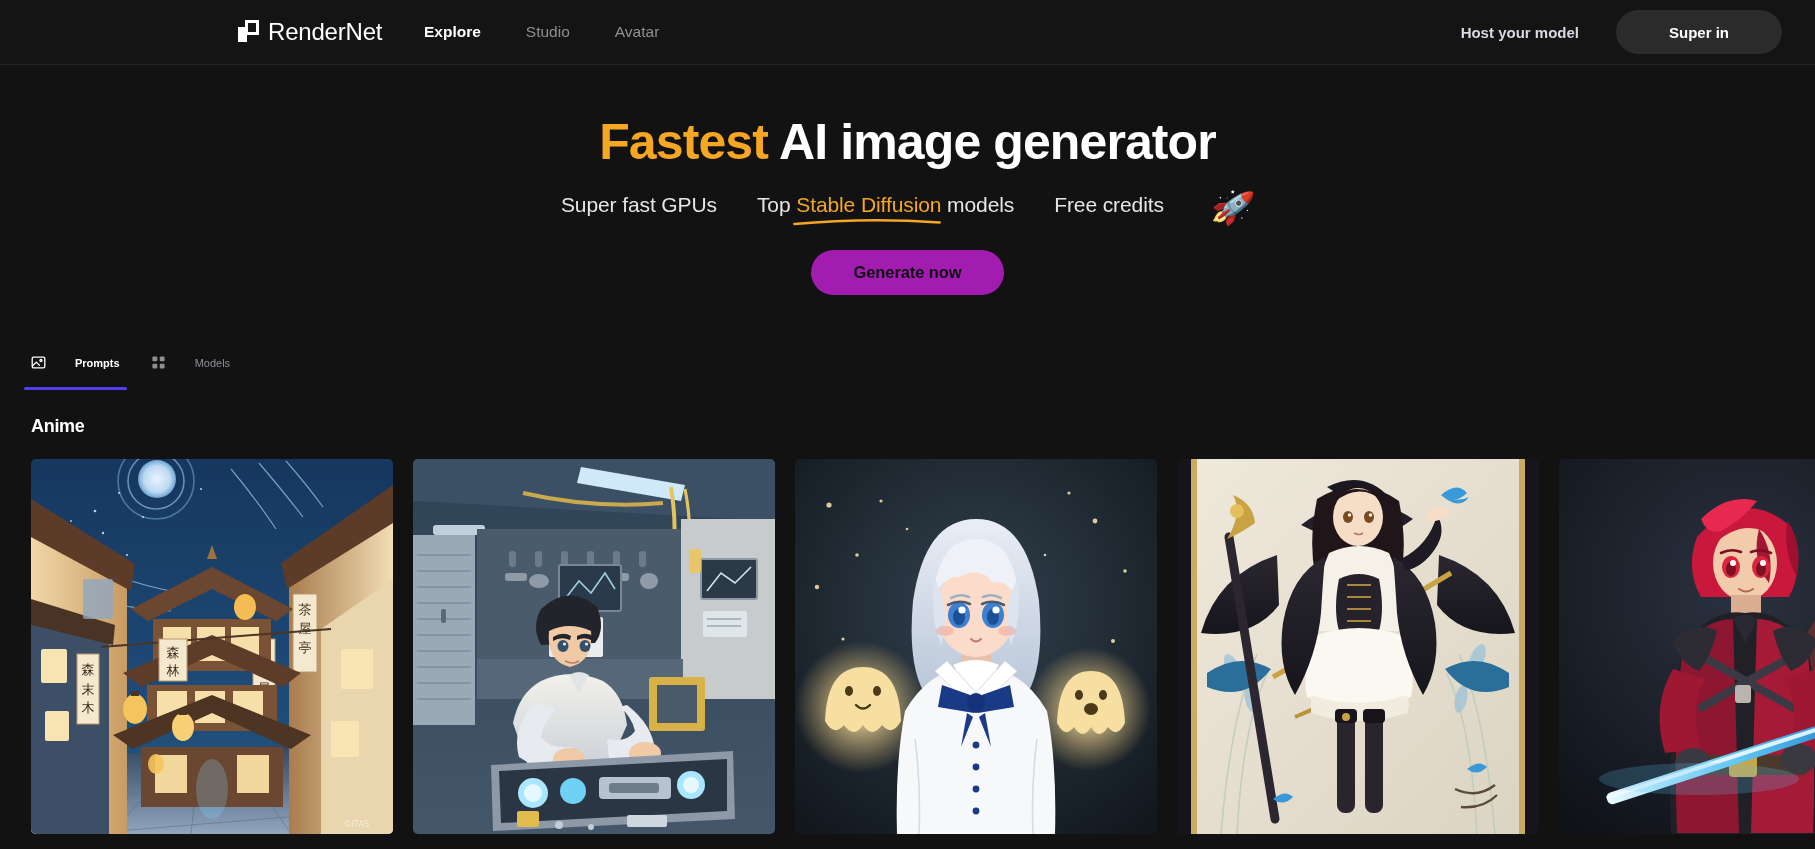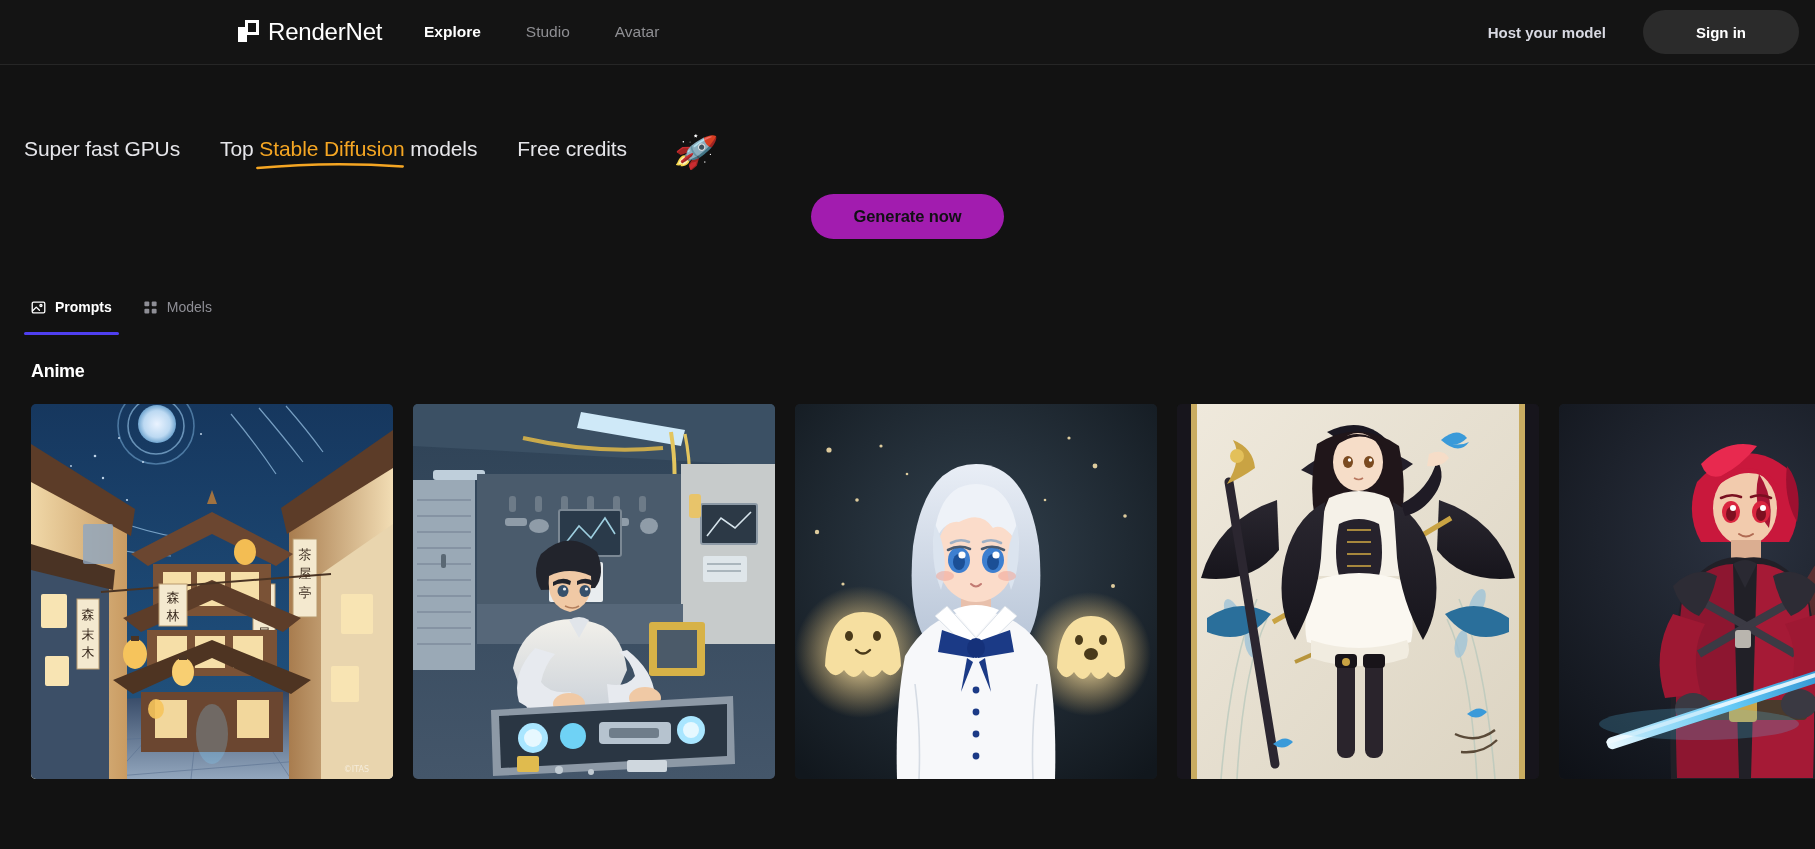--- a/index.html
+++ b/index.html
@@ -79,21 +79,21 @@
     white-space: nowrap;
     cursor: pointer;
   }
   .nav-link.active {
     color: #ffffff;
     font-weight: 700;
   }
 
   .header-right {
     position: absolute;
-    right: 16px;
+    right: 33px;
     display: flex;
     align-items: center;
     gap: 37px;
   }
   .host-link {
     color: #d8d9e2;
     font-size: 15px;
     font-weight: 600;
     text-decoration: none;
     white-space: nowrap;
@@ -125,28 +125,28 @@
     color: #ffffff;
     letter-spacing: -0.9px;
     line-height: 1.12;
     white-space: nowrap;
   }
   .hero-title .accent { color: #f5a623; }
 
   .hero-sub {
     margin-top: 18px;
     display: flex;
+    justify-content: center;
     align-items: center;
     gap: 40px;
     font-size: 21px;
     color: #e6e6ea;
     font-weight: 400;
     position: relative;
     letter-spacing: -0.1px;
-    padding-left: 24px;
   }
   .hero-sub .item { white-space: nowrap; position: relative; }
   .hero-sub .sd-wrap { position: relative; display: inline-block; }
   .hero-sub .sd { color: #f5a623; }
   .sd-underline {
     position: absolute;
     left: -4px;
     right: -6px;
     bottom: -10px;
     height: 9px;
@@ -186,24 +186,25 @@
   }
   .tab {
     display: flex;
     align-items: center;
     gap: 9px;
     padding-bottom: 20px;
     cursor: pointer;
     position: relative;
   }
   .tab-label {
-    font-size: 14px;
+    font-size: 11px;
     color: #8e8e95;
     font-weight: 400;
     white-space: nowrap;
+    margin-left: 20px;
   }
   .tab.active .tab-label { color: #ffffff; font-weight: 700; }
   .tab-icon { display: flex; color: #8e8e95; }
   .tab.active .tab-icon { color: #ffffff; }
   .tab.active .tab-underline {
     position: absolute;
     left: -7px;
     right: -7px;
     bottom: 0;
     height: 3px;
@@ -256,25 +257,28 @@
   </a>
 
   <nav class="nav">
     <a class="nav-link active">Explore</a>
     <a class="nav-link">Studio</a>
     <a class="nav-link">Avatar</a>
   </nav>
 
   <div class="header-right">
     <a class="host-link">Host your model</a>
-    <button class="signin-btn">Sign in</button>
+    <button class="signin-btn">Super in</button>
   </div>
 </div>
 
 <section class="hero">
+  <h1 class="hero-title">
+    <span class="accent">Fastest</span><span> AI image generator</span>
+  </h1>
 
   <div class="hero-sub">
     <span class="item">Super fast GPUs</span>
     <span class="item">
       <span>Top </span><span class="sd-wrap"><span class="sd">Stable Diffusion</span><svg class="sd-underline" viewBox="0 0 200 12" preserveAspectRatio="none">
             <path d="M3 8 Q 100 -1 197 6" stroke="#f5a623" stroke-width="3.2" fill="none" stroke-linecap="round"></path>
           </svg></span><span> models</span>
     </span>
     <span class="item">
       <span>Free credits</span>

